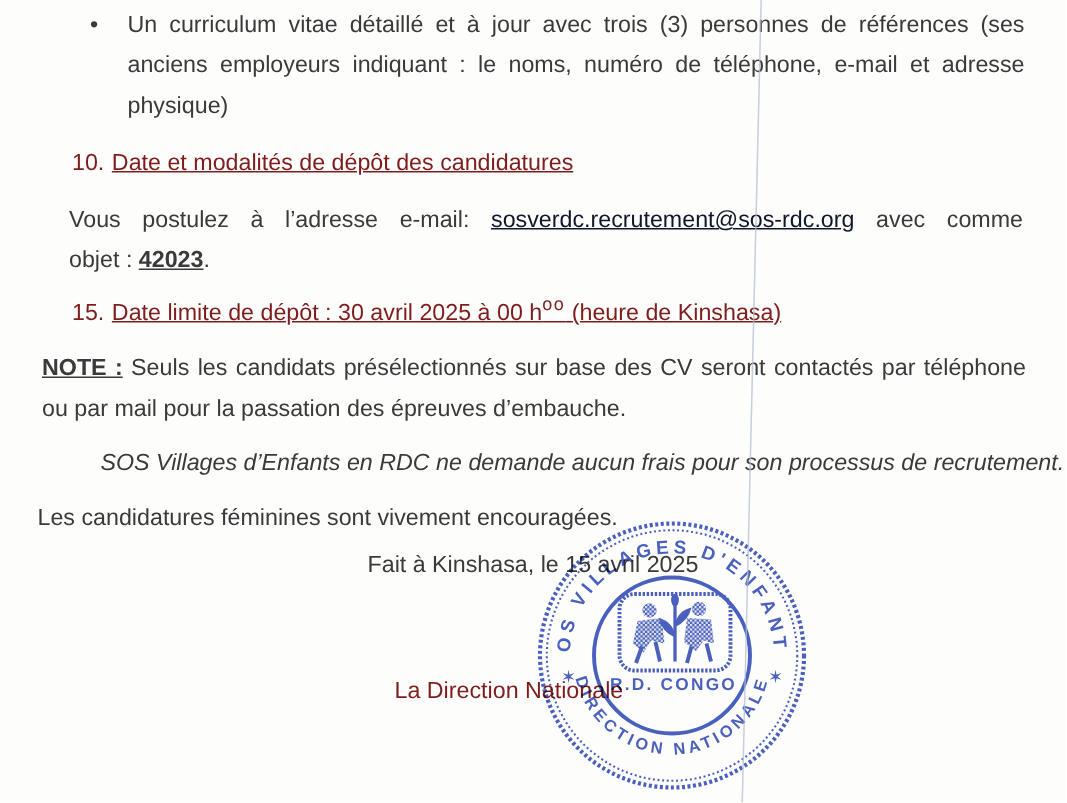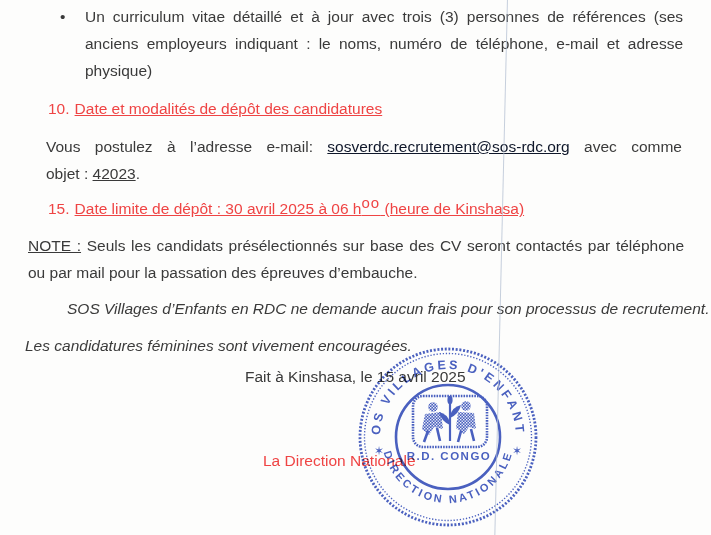--- a/index.html
+++ b/index.html
@@ -4,27 +4,27 @@
 <style>
   html,body { margin:0; padding:0; background:#ffffff; }
   .page {
     position:relative; width:711px; height:535px;
     background:#fdfdfc; overflow:hidden;
     font-family:"Liberation Sans", sans-serif;
     color:#3a3a3a; font-size:15.5px; line-height:27px;
   }
   .abs { position:absolute; }
   .jl { text-align:justify; text-align-last:justify; }
-  .blue { color:#ef4444; }
+  .blue { color:#7f1d1d; }
   .u { text-decoration:underline; }
-  .b { font-weight:normal; }
+  .b { font-weight:bold; }
   .it { font-style:italic; }
   .heading { white-space:nowrap; }
   .heading .num { margin-right:5px; }
-  sup.hsup { font-size:15px; vertical-align:super; letter-spacing:1px; line-height:0; }
+  sup.hsup { font-size:12px; vertical-align:super; letter-spacing:1px; line-height:0; }
   a.mail { color:#0f172a; text-decoration:underline; cursor:pointer; }
   .bullet-marker { position:absolute; left:-25px; top:0; }
   .fold-line {
     position:absolute; left:507px; top:-2px; width:1.4px; height:545px;
     background:#b3bfd2; opacity:.75; transform:rotate(1.35deg); transform-origin:top left;
   }
   .stamp-svg { position:absolute; left:352px; top:341px; mix-blend-mode:multiply; opacity:.92; }
 </style>
 </head>
 <body>
@@ -47,33 +47,33 @@
       <span>Vous postulez à l’adresse  e-mail:</span>
       <a class="mail">sosverdc.recrutement@sos-rdc.org</a>
       <span>avec comme</span>
     </div>
     <div>
       <span>objet : </span><span class="b u">42023</span><span>.</span>
     </div>
   </div>
 
   <div class="abs heading blue" style="left:48px; top:195px;">
-    <span class="num">15.</span><span class="u"><span>Date limite de dépôt : 30 avril 2025 à 06 h</span><sup class="hsup">oo</sup><span> (heure de Kinshasa)</span></span>
+    <span class="num">15.</span><span class="u"><span>Date limite de dépôt : 30 avril 2025 à 00 h</span><sup class="hsup">oo</sup><span> (heure de Kinshasa)</span></span>
   </div>
 
   <div class="abs" style="left:28px; top:232px; width:656px;">
     <div class="jl">
       <span class="b u">NOTE :</span><span> Seuls les candidats présélectionnés sur base des CV seront contactés par téléphone</span>
     </div>
     <div>ou par mail pour la passation des épreuves d’embauche.</div>
   </div>
 
   <div class="abs it" style="left:27px; top:295px; width:670px;margin-left:40px;">SOS Villages d’Enfants en RDC ne demande aucun frais pour son processus de recrutement.</div>
 
-  <div class="abs" style="left:25px; top:332px;font-style:italic;">Les candidatures féminines sont vivement encouragées.</div>
+  <div class="abs" style="left:25px; top:332px;">Les candidatures féminines sont vivement encouragées.</div>
 
   <div class="abs" style="left:245px; top:363px;">Fait à Kinshasa, le 15 avril 2025</div>
 
   <div class="abs blue" style="left:263px; top:447px;">La Direction Nationale</div>
 
   <svg class="stamp-svg" width="192" height="192" viewBox="0 0 192 192">
     <defs>
       <pattern id="chk" width="3" height="3" patternUnits="userSpaceOnUse">
         <rect width="3" height="3" fill="#3a53bd"></rect>
         <rect width="1.4" height="1.4" fill="#eef1fb"></rect>

